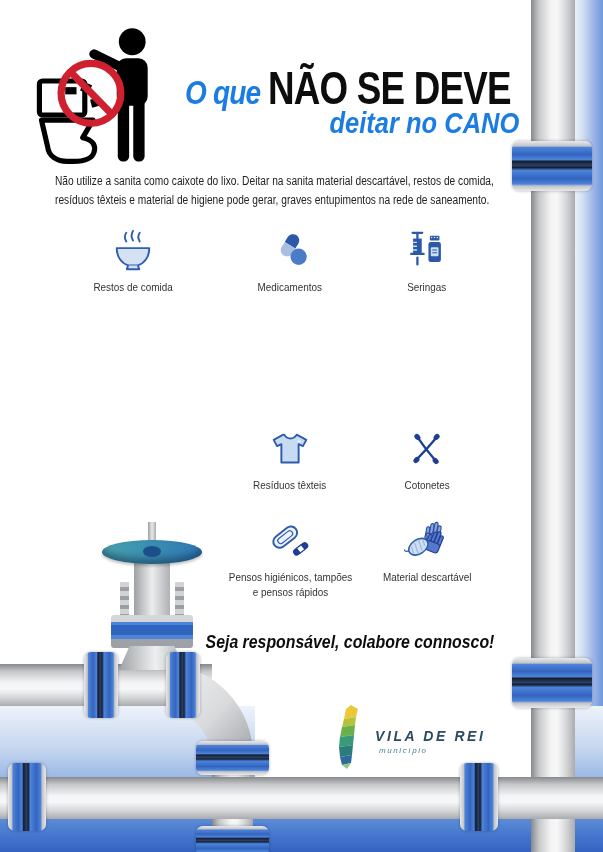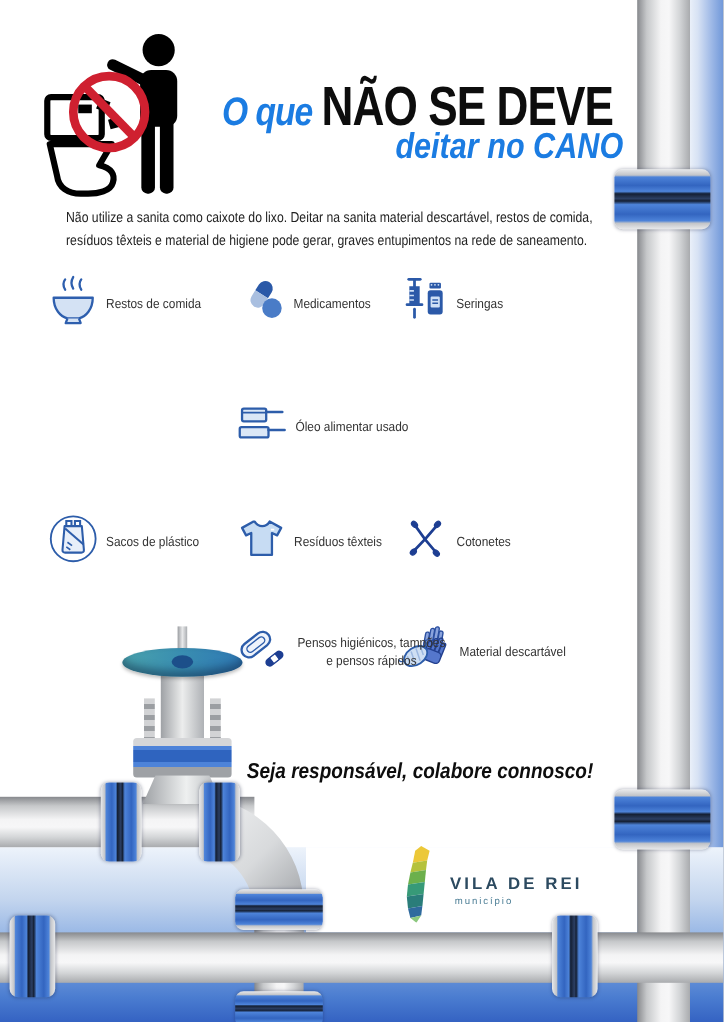--- a/index.html
+++ b/index.html
@@ -69,32 +69,32 @@
   .title-prefix{color:var(--title-blue);font-size:33px;font-weight:bold;font-style:italic;
     display:inline-block;transform:scaleX(.85);transform-origin:left bottom;letter-spacing:-1px;}
   .title-main{color:#0d0d0d;font-size:46px;font-weight:bold;display:inline-block;
     transform:scaleX(.8);transform-origin:left bottom;letter-spacing:-1px;margin-left:-6px;}
   .title-line2{position:absolute;right:84px;top:106px;color:var(--title-blue);font-size:30px;
     font-weight:bold;font-style:italic;white-space:nowrap;transform:scaleX(.85);transform-origin:right bottom;z-index:6;}
   .intro{position:absolute;left:55px;top:172px;width:560px;font-size:12px;line-height:1.55;
     color:var(--text-dark);white-space:pre-line;transform:scaleX(.85);transform-origin:left top;z-index:6;}
 
   
-  .cell{position:absolute;width:190px;display:flex;flex-direction:row;align-items:center;z-index:6;}
+  .cell{position:absolute;width:190px;display:flex;flex-direction:column;align-items:center;z-index:6;}
   .cell svg{width:46px;height:46px;}
   .cell-label{margin-top:6px;font-size:11px;color:#333;text-align:center;white-space:pre-line;
     line-height:1.35;display:inline-block;transform:scaleX(.9);transform-origin:center top;}
   .r1{top:228px;} .r2{top:330px;} .r3{top:426px;} .r4{top:518px;}
   .c1{left:38px;} .c2{left:195px;} .c3{left:332px;}
 
   
   .slogan{position:absolute;left:165px;top:632px;width:370px;text-align:center;font-size:18px;
     font-weight:bold;font-style:italic;color:#0d0d0d;white-space:nowrap;transform:scaleX(.88);
     transform-origin:center top;z-index:6;}
-  .logo{position:absolute;left:334px;top:705px;display:flex;align-items:center;z-index:6;}
+  .logo{position:absolute;left:334px;top:705px;display:flex;align-items:center;z-index:6;font-style:italic;}
   .logo-text{margin-left:7px;margin-top:8px;}
   .logo-title{font-size:14px;font-weight:bold;letter-spacing:2.6px;color:var(--logo-navy);white-space:nowrap;}
   .logo-sub{font-size:8px;letter-spacing:1.6px;color:#4b7d95;margin-top:2px;margin-left:4px;}
 </style>
 </head>
 <body>
 
 <div class="poster">
 
   <div class="bg-right-band"></div>
@@ -198,42 +198,22 @@
       <g transform="rotate(32 24 18)">
         <path d="M17.5 12 a6.5 6.5 0 0 1 13 0 v6 h-13 z" fill="#2b59a8"></path>
         <path d="M17.5 18 h13 v6 a6.5 6.5 0 0 1 -13 0 z" fill="#a9bfe0"></path>
       </g>
       <circle cx="33" cy="30" r="8.5" fill="#4a7cc7"></circle>
     </svg>
     <span class="cell-label">Medicamentos</span>
   </div>
 
 
-  <div class="cell r2 c2">
-    <svg viewBox="0 0 48 48">
-      <rect x="7" y="11" width="21" height="11" rx="1.5" fill="#dbe7f6" stroke="#2d5daa" stroke-width="2"></rect>
-      <path d="M7 14.5 h21" stroke="#2d5daa" stroke-width="1.4"></path>
-      <path d="M28 14 h14" stroke="#2d5daa" stroke-width="2.2" stroke-linecap="round"></path>
-      <rect x="5" y="27" width="25" height="9" rx="1.5" fill="#dbe7f6" stroke="#2d5daa" stroke-width="2"></rect>
-      <path d="M30 29.5 h14" stroke="#2d5daa" stroke-width="2.2" stroke-linecap="round"></path>
-    </svg>
-    <span class="cell-label">Óleo alimentar usado</span>
-  </div>
-
-
-  <div class="cell r3 c1">
-    <svg viewBox="0 0 48 48">
-      <circle cx="24" cy="24" r="19.5" stroke="#2d5daa" stroke-width="1.6" fill="none"></circle>
-      <path d="M18 13 v-4.5 h4.5 V13 M25.5 13 V8.5 H30 V13" stroke="#2d5daa" stroke-width="1.8" fill="none"></path>
-      <path d="M16.5 13 h15 l1.8 20.5 q.2 2.5 -2.3 2.5 h-14 q-2.5 0 -2.3 -2.5 z" fill="#e8eff9" stroke="#2d5daa" stroke-width="1.8" stroke-linejoin="round"></path>
-      <path d="M17 15 L33 29" stroke="#2d5daa" stroke-width="1.8"></path>
-      <path d="M19 27 l4 3 M18 31 l3.5 2.5" stroke="#2d5daa" stroke-width="1.4"></path>
-    </svg>
-    <span class="cell-label">Sacos de plástico</span>
-  </div>
+
+
 
   <div class="cell r3 c2">
     <svg viewBox="0 0 48 48">
       <path d="M17 9 l-10 5.5 3.5 6.5 4.5 -2 v19 h18 v-19 l4.5 2 3.5 -6.5 -10 -5.5 c-1.5 2.5 -4 4 -6.5 4 c-2.5 0 -5 -1.5 -6.5 -4 z" fill="#c7dcf3" stroke="#2d5daa" stroke-width="2" stroke-linejoin="round"></path>
       <path d="M32 16 h3" stroke="#ffffff" stroke-width="1.4"></path>
     </svg>
     <span class="cell-label">Resíduos têxteis</span>
   </div>
 
   <div class="cell r3 c3">

